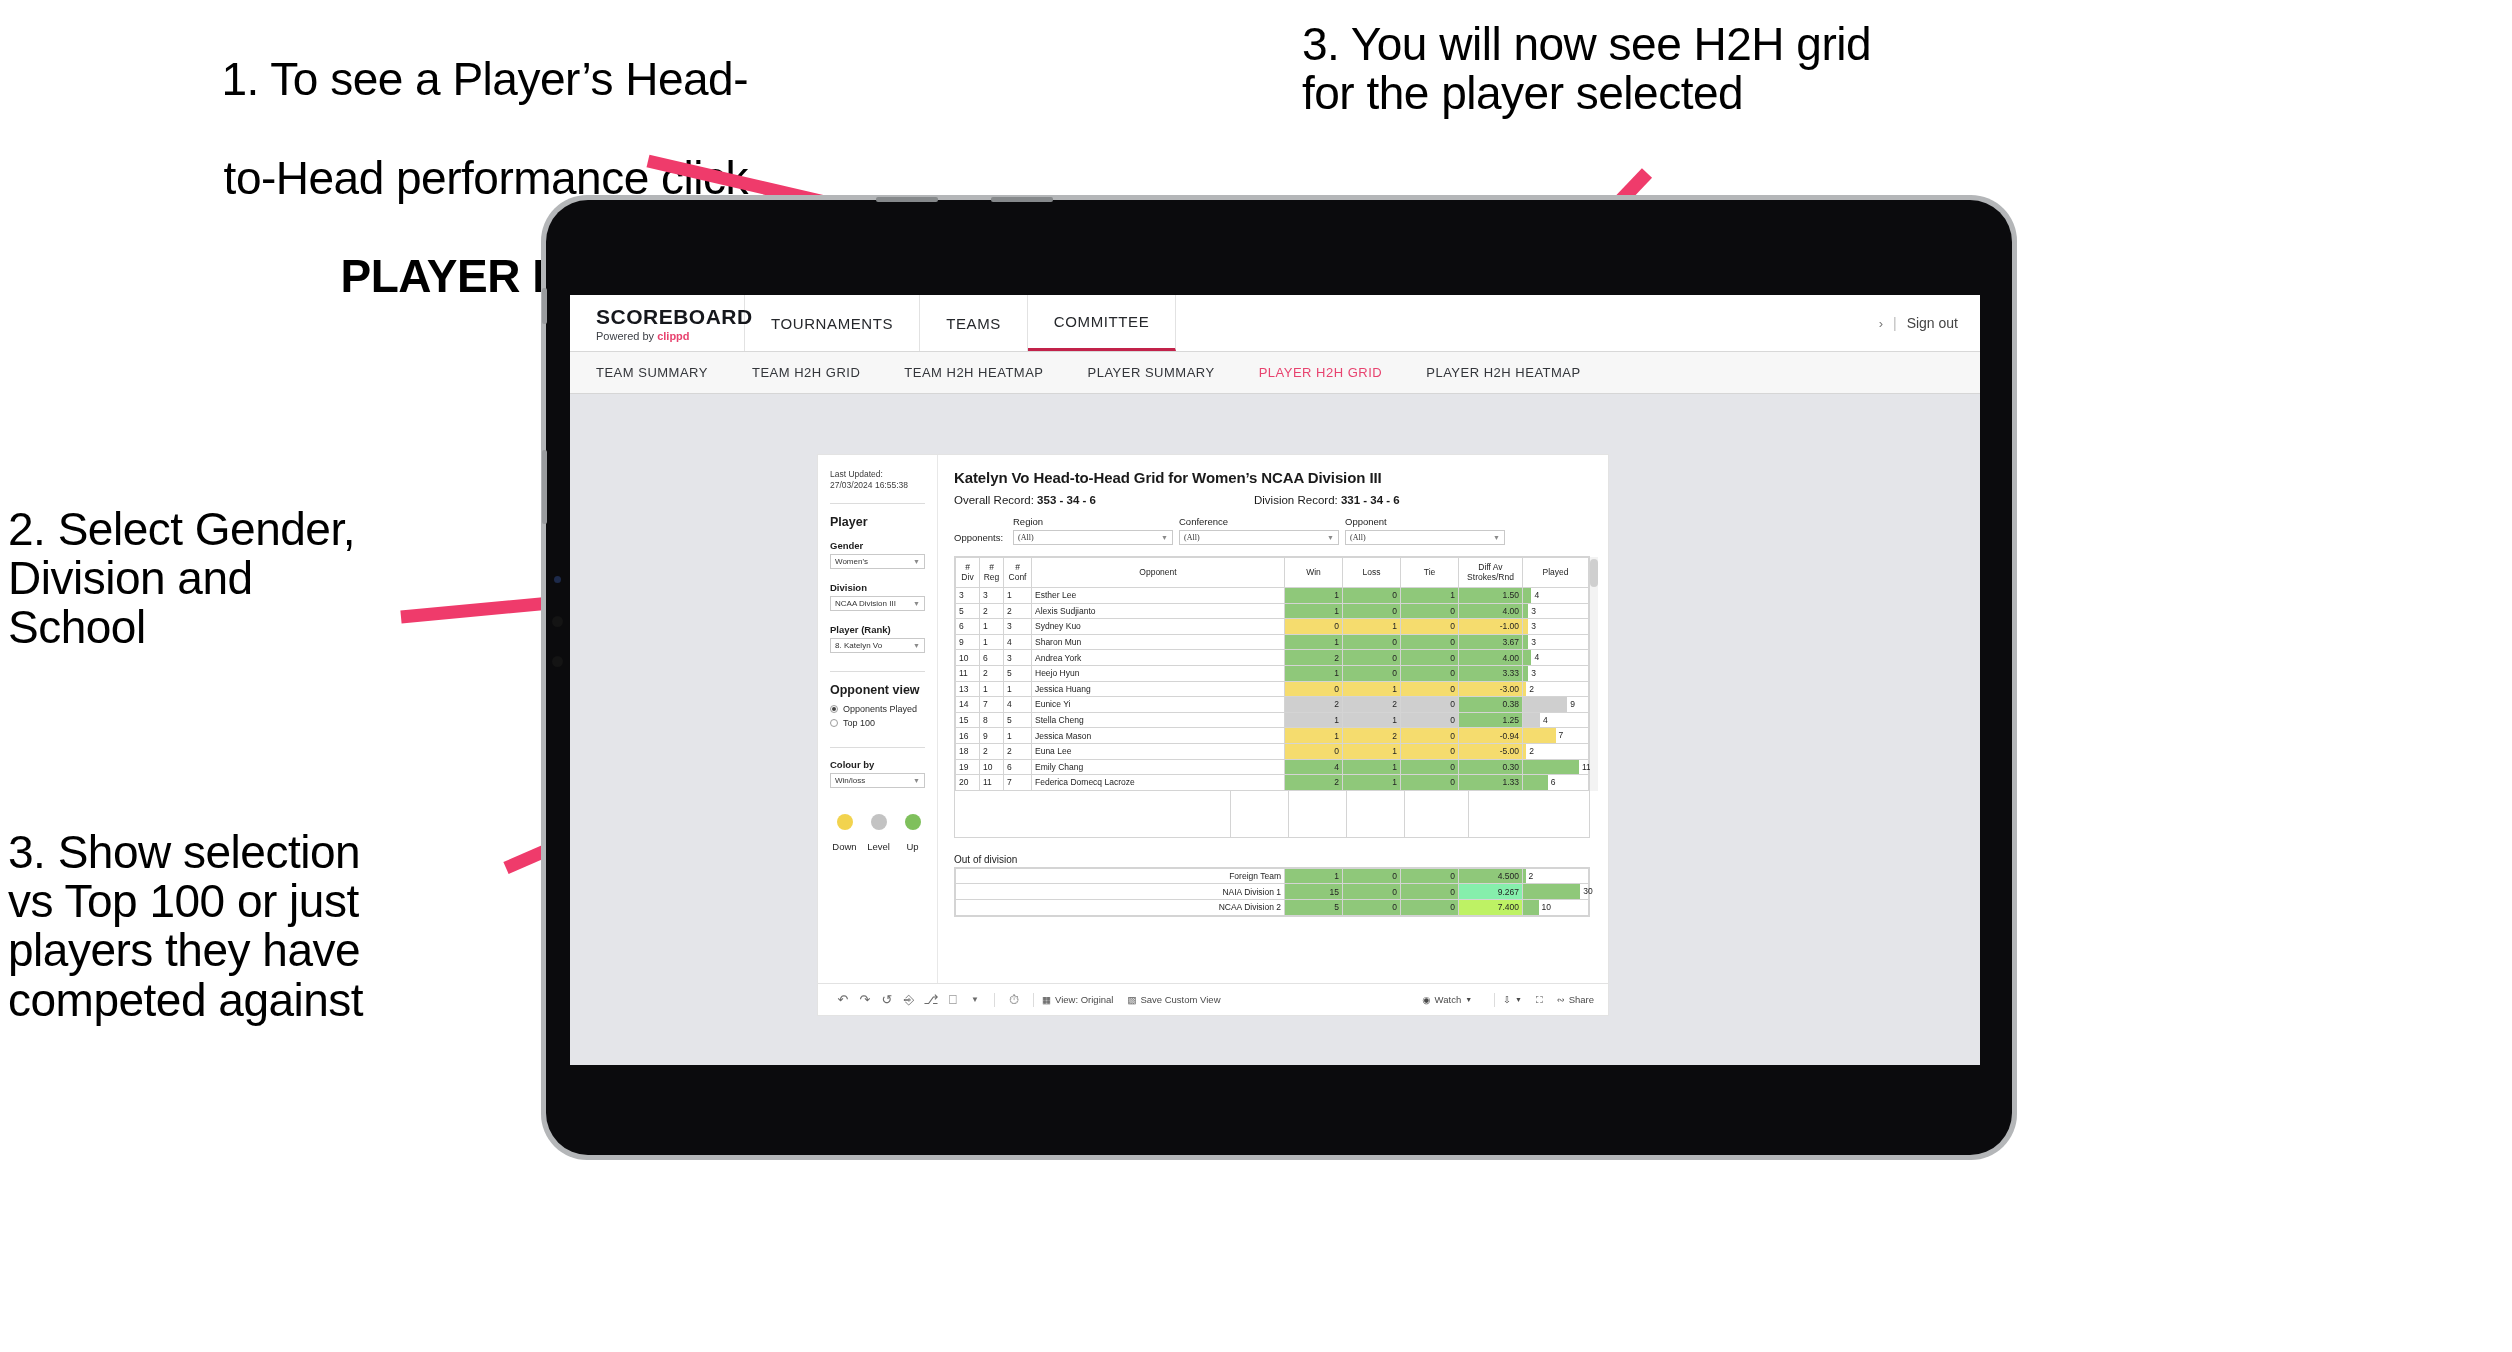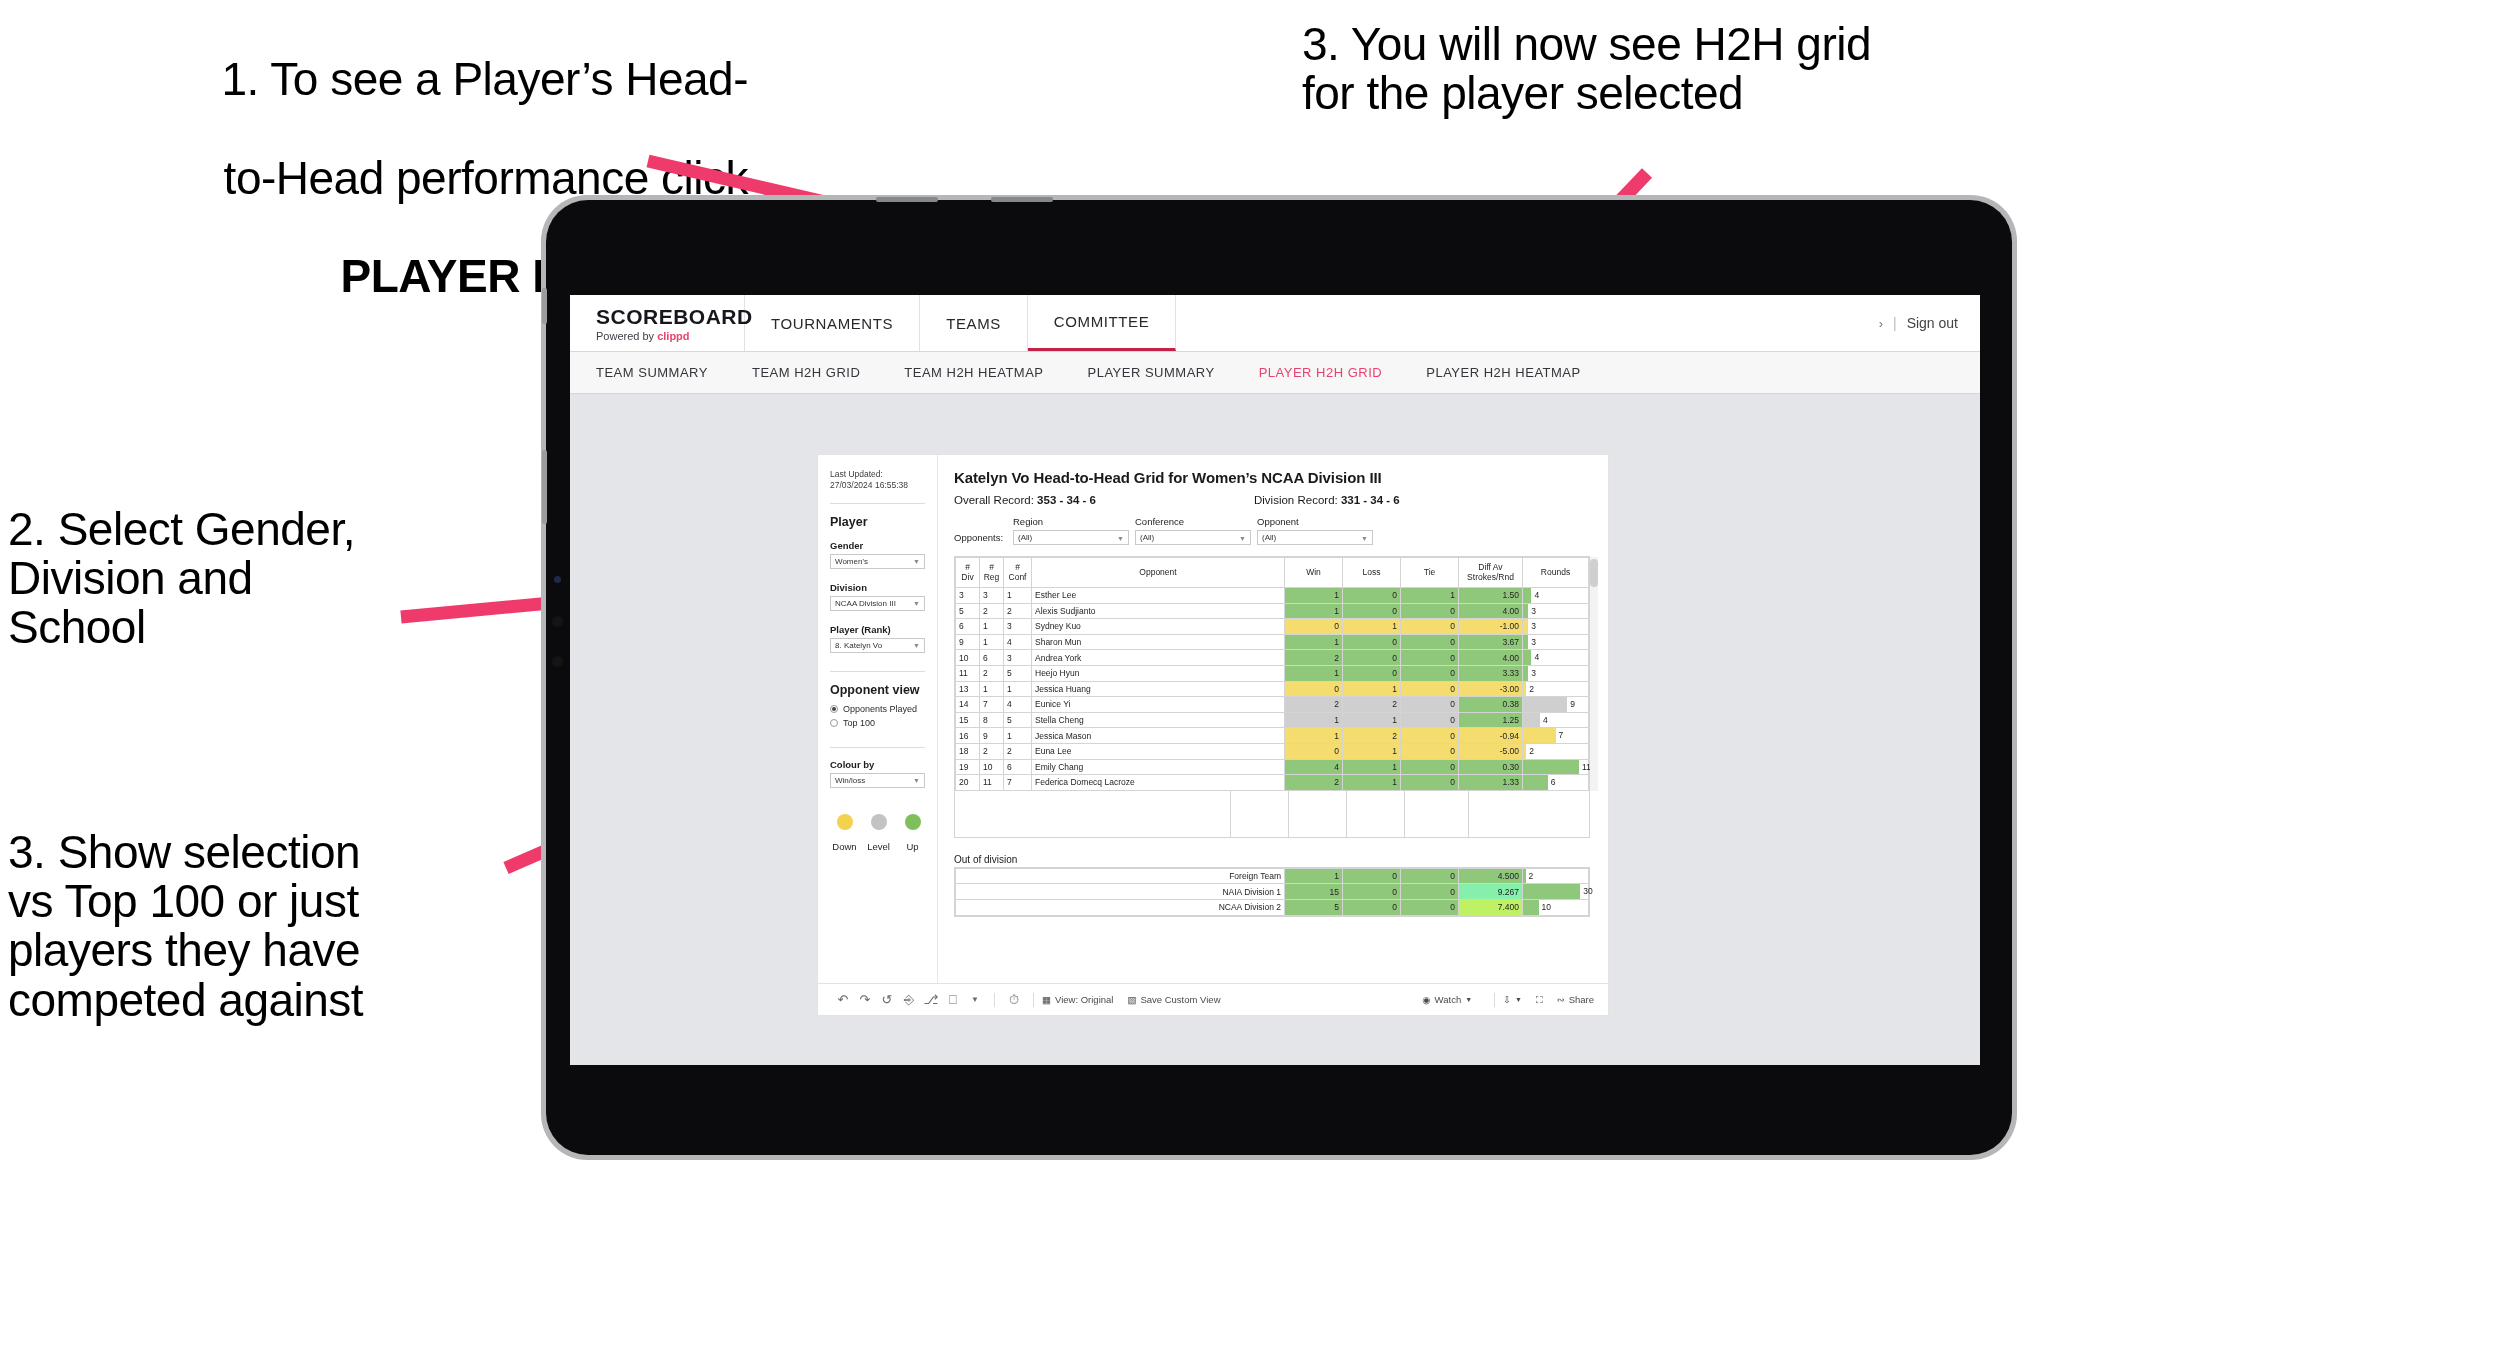--- a/index.html
+++ b/index.html
@@ -120,21 +120,21 @@
   
   #viz-main { flex:1; padding: 14px 18px 0 16px; min-width:0; }
   #viz-title { font-size: 15px; color:#1a1a1a; font-weight: 600; letter-spacing:-0.1px; }
   #record-row { display:flex; margin-top: 8px; font-size: 11.5px; color:#1a1a1a; }
   #record-row b { font-weight: 700; }
   #rec-overall { width: 300px; }
   #filters { display:flex; align-items:flex-end; margin-top: 10px; gap: 6px; }
   #filters .opp-lbl { font-size: 9.5px; color:#1d1d1d; padding-bottom: 2px; width: 53px; }
   .filter-col { }
   .filter-col .field-label { font-size: 9.5px; font-weight: 400; }
-  .fsel { width: 116px; }
+  .fsel { width: 160px; font-family: Liberation Serif, serif; }
 
   
   #grid { margin-top: 11px; border: 1px solid #d4d4d4; border-bottom:none; position:relative; }
   table { border-collapse: collapse; width: 100%; table-layout: fixed; font-size: 8.5px; color:#242424; }
   thead th {
     border: 1px solid #d4d4d4; font-weight: 400; color:#242424; height: 30px;
     padding: 2px 3px; background:#fff; line-height: 1.15; font-size: 8.5px;
   }
   tbody td { border: 1px solid #d4d4d4; height: 14.6px; padding: 0 3px; font-size: 8.5px; }
   .c-num { text-align: left; width: 24px; }
@@ -369,21 +369,21 @@
                   <thead>
                     <tr>
                       <th>#<br>Div</th>
                       <th>#<br>Reg</th>
                       <th>#<br>Conf</th>
                       <th>Opponent</th>
                       <th>Win</th>
                       <th>Loss</th>
                       <th>Tie</th>
                       <th>Diff Av<br>Strokes/Rnd</th>
-                      <th>Rounds</th>
+                      <th>Played</th>
                     </tr>
                   </thead>
                   <tbody id="grid-body">
                       <tr>
                         <td class="c-num">3</td>
                         <td class="c-num">3</td>
                         <td class="c-num">1</td>
                         <td class="c-opp">Esther Lee</td>
                         <td class="c-val" style="background: rgb(143, 200, 122);">1</td>
                         <td class="c-val" style="background: rgb(143, 200, 122);">0</td>

